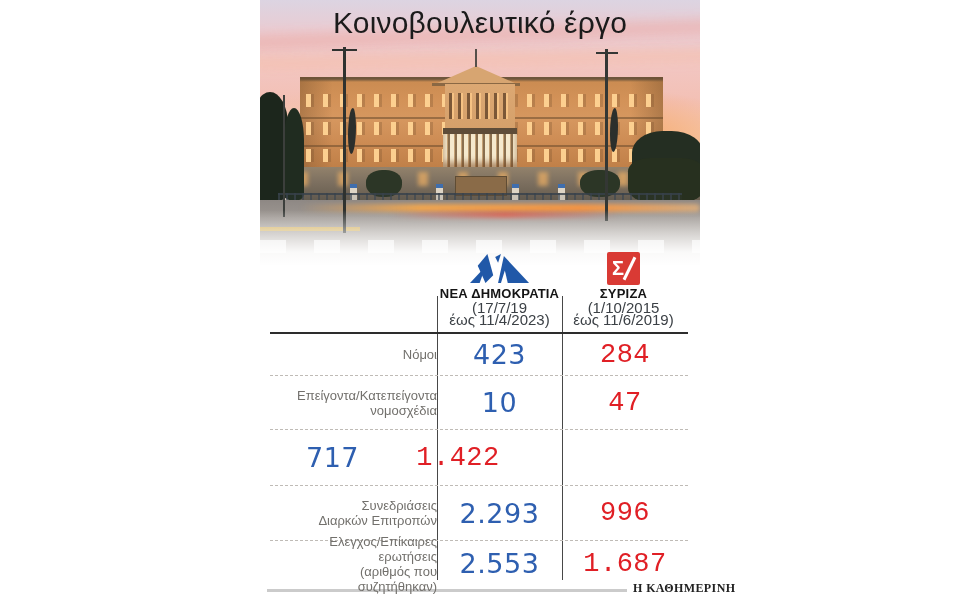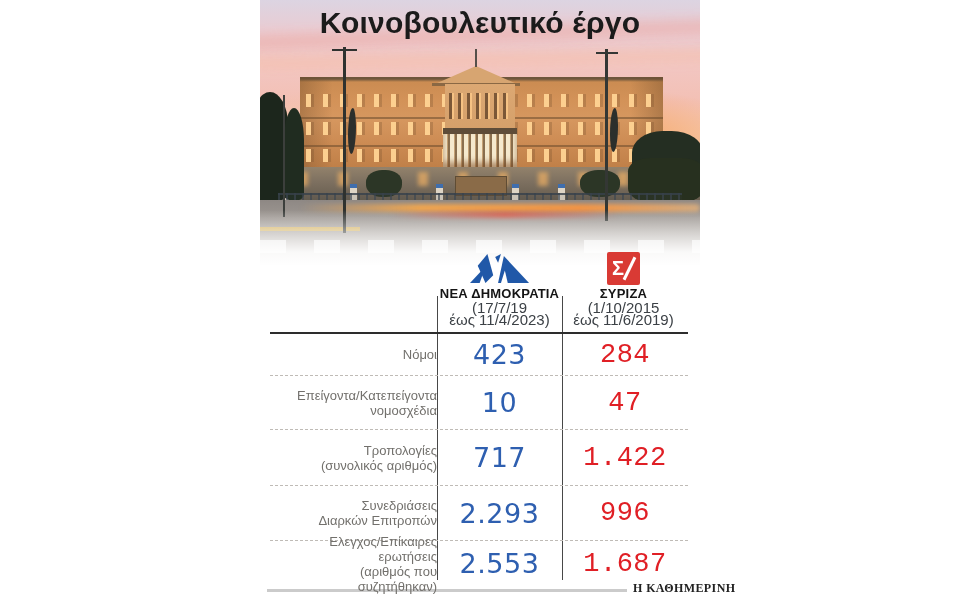--- a/index.html
+++ b/index.html
@@ -61,21 +61,21 @@
   .poleB{left:83px;top:47px;width:3px;height:186px;background:#2f322f;}
   .armB{left:72px;top:49px;width:25px;height:2px;background:#2f322f;}
   .banB{left:88px;top:108px;width:8px;height:46px;background:#2c2f2c;border-radius:60% 40% 60% 40%;}
   .poleC{left:345px;top:49px;width:3px;height:172px;background:#343734;}
   .armC{left:336px;top:52px;width:22px;height:2px;background:#343734;}
   .banC{left:350px;top:108px;width:8px;height:44px;background:#2c2f2c;border-radius:60% 40% 60% 40%;}
   .fade{left:0;top:0;width:440px;height:300px;background:linear-gradient(180deg,
     rgba(255,255,255,0) 0 210px, rgba(255,255,255,.5) 232px, rgba(255,255,255,.93) 252px, #fff 266px);}
 
   
-  .title{left:260px;top:6px;width:440px;text-align:center;font-size:30px;font-weight:bold;
+  .title{left:260px;top:6px;width:440px;text-align:center;font-size:30px;font-weight:normal;
          color:#1b1b1b;letter-spacing:.2px;z-index:6;}
 
   
   .party{z-index:7;text-align:center;}
   .party-nd{left:437px;top:249px;width:125px;}
   .party-sy{left:562px;top:249px;width:123px;}
   .logo-wrap{height:36px;display:flex;align-items:flex-end;justify-content:center;}
   .sy-logo{position:relative;width:33px;height:33px;background:#d93a34;border-radius:2px;}
   .sy-sigma{position:absolute;left:5px;top:3px;color:#fff;font-size:20px;font-weight:bold;line-height:26px;}
   .sy-pole{position:absolute;left:21px;top:4px;width:3px;height:25px;background:#fff;transform:rotate(26deg);}
@@ -210,24 +210,20 @@
       </div>
       <div class="row r2 dash">
         <div class="lbl">
           <span>Επείγοντα/Κατεπείγοντα</span>
             <span>νομοσχέδια</span>
         </div>
         <div class="val val-nd">10</div>
         <div class="val val-sy">47</div>
       </div>
       <div class="row r3 dash">
-        <div class="lbl">
-          <span>Τροπολογίες</span>
-            <span>(συνολικός αριθμός)</span>
-        </div>
         <div class="val val-nd">717</div>
         <div class="val val-sy">1.422</div>
       </div>
       <div class="row r4 dash">
         <div class="lbl">
           <span>Συνεδριάσεις</span>
             <span>Διαρκών Επιτροπών</span>
         </div>
         <div class="val val-nd">2.293</div>
         <div class="val val-sy">996</div>

